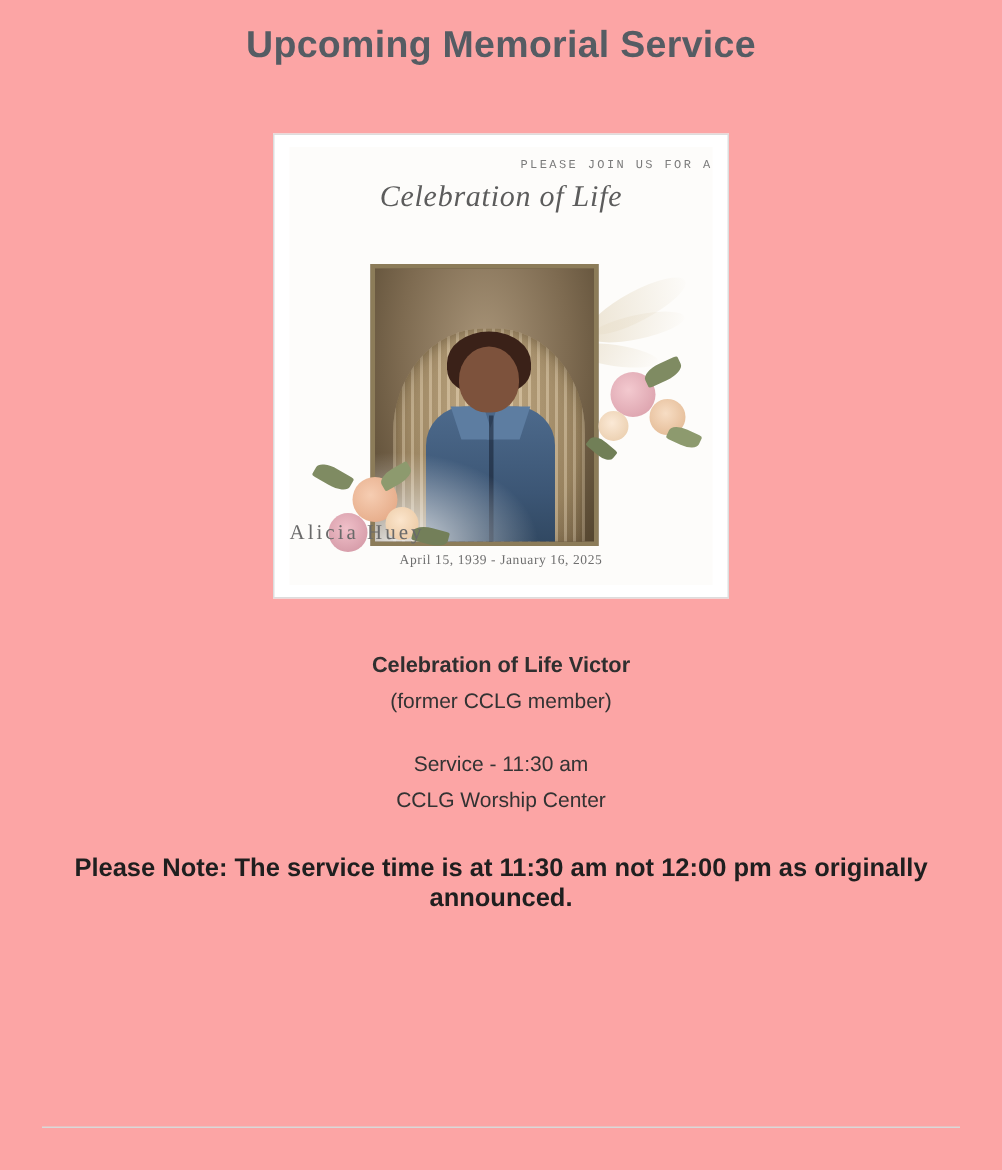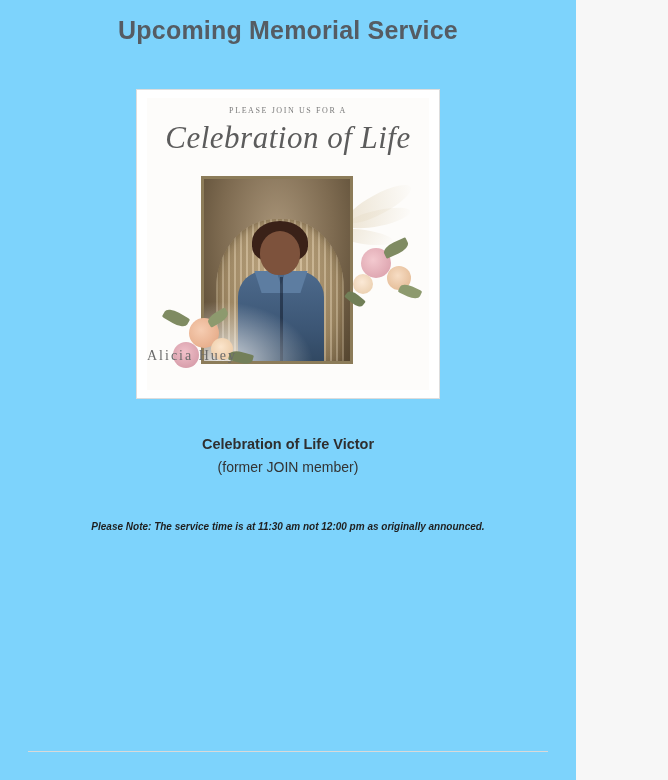--- a/index.html
+++ b/index.html
@@ -8,24 +8,24 @@
     background: #f7f7f7;
   }
   body {
     width: 668px;
     height: 780px;
     font-family: "Liberation Sans", sans-serif;
     color: #333333;
     overflow: hidden;
   }
   .page {
-    width: 576px;
+    width: 668px;
     height: 780px;
     box-sizing: border-box;
-    background: #7dd3fc;
+    background: #fca5a5;
     display: flex;
     flex-direction: column;
     align-items: center;
     position: relative;
   }
   .page-title {
     font-size: 25px;
     font-weight: bold;
     color: #555c63;
     margin-top: 16px;
@@ -52,35 +52,35 @@
     right: 10px;
     bottom: 8px;
     background: #fdfcfa;
     overflow: hidden;
   }
   .card-joinus {
     position: absolute;
     top: 8px;
     left: 0;
     right: 0;
-    text-align: center;
-    font-family: Liberation Serif, serif;
+    text-align: right;
+    font-family: Liberation Mono, monospace;
     font-size: 8px;
     letter-spacing: 1.6px;
     color: #7b7b7b;
   }
   .card-celebration {
     position: absolute;
     top: 22px;
     left: 0;
     right: 0;
     text-align: center;
     font-family: "Liberation Serif", serif;
     font-style: italic;
-    font-size: 31px;
+    font-size: 20px;
     color: #5c5c5c;
     letter-spacing: 0.5px;
   }
   
   .photo-frame {
     position: absolute;
     left: 54px;
     top: 78px;
     width: 152px;
     height: 188px;
@@ -222,23 +222,22 @@
   .block-gap { height: 18px; }
   .italic-note {
     margin-top: 26px;
     font-size: 14px;
     font-style: italic;
     color: #333333;
     text-align: center;
   }
   .please-note {
     margin-top: 24px;
-    font-size: 10px;
+    font-size: 17px;
     font-weight: bold;
-    font-style: italic;
     color: #1f1f1f;
     text-align: center;
   }
   .footer-rule {
     position: absolute;
     left: 28px;
     right: 28px;
     bottom: 28px;
     height: 1px;
     background: #d9d9d9;
@@ -281,26 +280,29 @@
       <div class="leaf" style="left:198px; top:196px; width:20px; height:10px; transform:rotate(40deg); background:#717f57;"></div>
 
       <div class="flower" style="left:42px; top:220px; width:30px; height:30px; background:radial-gradient(circle at 40% 40%, #f6cdb2, #e2a37e);"></div>
       <div class="flower" style="left:26px; top:244px; width:26px; height:26px; background:radial-gradient(circle at 45% 40%, #f0c0c9, #cf92a0);"></div>
       <div class="flower" style="left:64px; top:240px; width:22px; height:22px; background:radial-gradient(circle at 45% 40%, #fbe5cc, #e8c49c);"></div>
       <div class="leaf" style="left:16px; top:214px; width:26px; height:12px; transform:rotate(30deg);"></div>
       <div class="leaf" style="left:60px; top:214px; width:22px; height:11px; transform:rotate(-30deg); background:#8d9a6e;"></div>
       <div class="leaf" style="left:82px; top:254px; width:24px; height:11px; transform:rotate(15deg); background:#737f59;"></div>
 
       <div class="card-name">Alicia Huey</div>
+      <div class="card-dates">April 15, 1939 - January 16, 2025</div>
     </div>
   </div>
 
   <div class="details">
     <div class="d-strong">Celebration of Life Victor</div>
-    <div class="d-line">(former JOIN member)</div>
+    <div class="d-line">(former CCLG member)</div>
     <div class="block-gap"></div>
+    <div class="d-line">Service - 11:30 am</div>
+    <div class="d-line">CCLG Worship Center</div>
   </div>
 
 
   <div class="please-note">Please Note:  The service time is at 11:30 am not 12:00 pm as originally announced.</div>
 
   <div class="footer-rule"></div>
 </div>
 
 </body></html>

